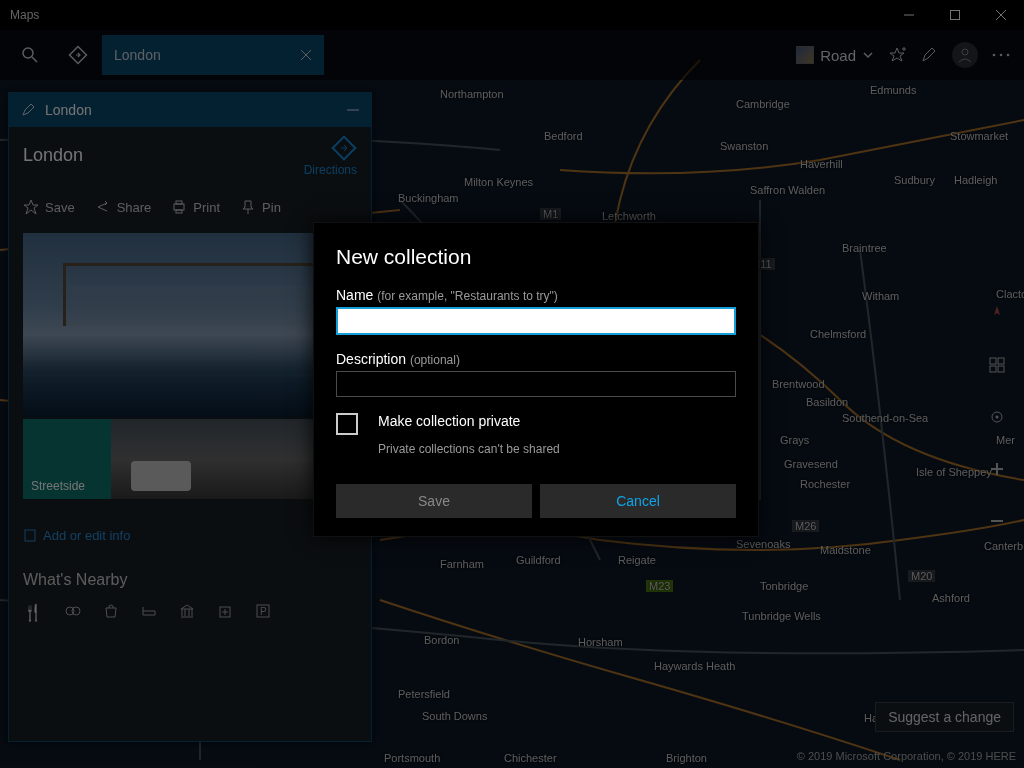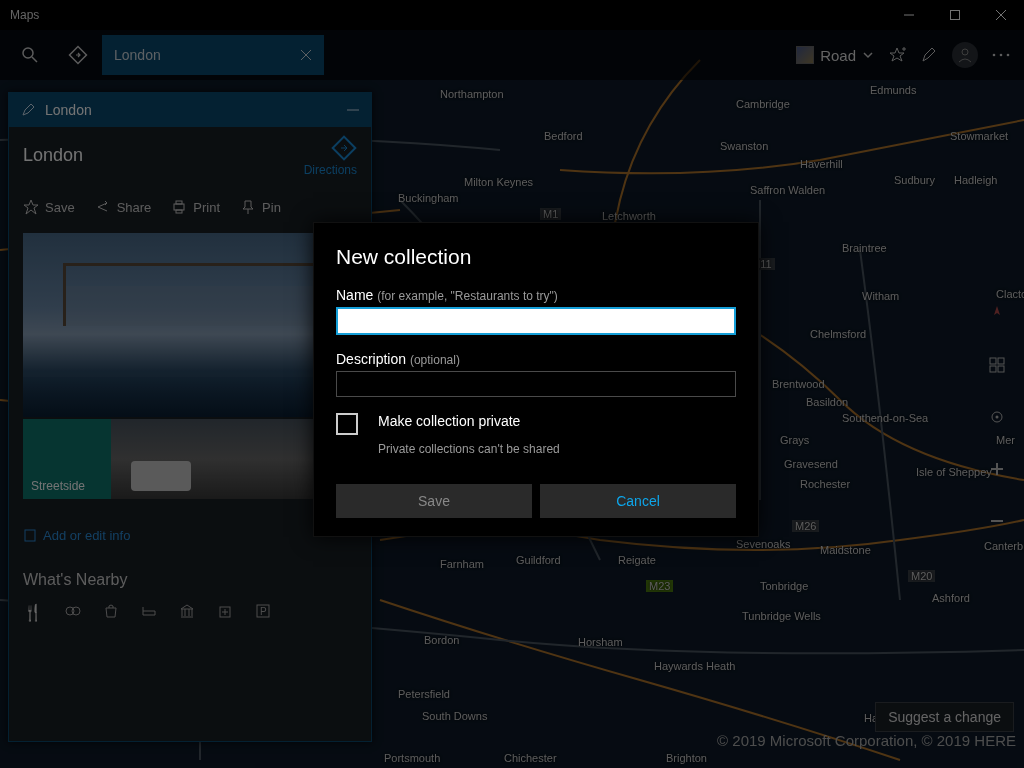--- a/index.html
+++ b/index.html
@@ -116,21 +116,21 @@
     display:flex; flex-direction:column; gap:26px; align-items:center;
     color:#bbb;
   }
   .map-tools .toolbtn { width:26px; height:26px; display:flex; align-items:center; justify-content:center; }
   .suggest-change {
     position:absolute; right:10px; bottom:36px; z-index:3;
     background:#1a1f25; border:1px solid #3a3f46; color:#ddd;
     padding:6px 12px; font-size:14px;
   }
   .attribution {
-    position:absolute; right:8px; bottom:19px; z-index:3; font-size:15px; color:#aaa;
+    position:absolute; right:8px; bottom:6px; z-index:3; font-size:11px; color:#aaa;
   }
 
   
   .dimmer {
     position:absolute; inset:0; background:rgba(0,0,0,0.55); z-index:6;
   }
 
   .dialog {
     position:absolute; left:313px; top:222px; width:400px; background:#000;
     z-index:10; padding:22px 22px 18px 22px; box-shadow:0 0 20px rgba(0,0,0,0.9);

